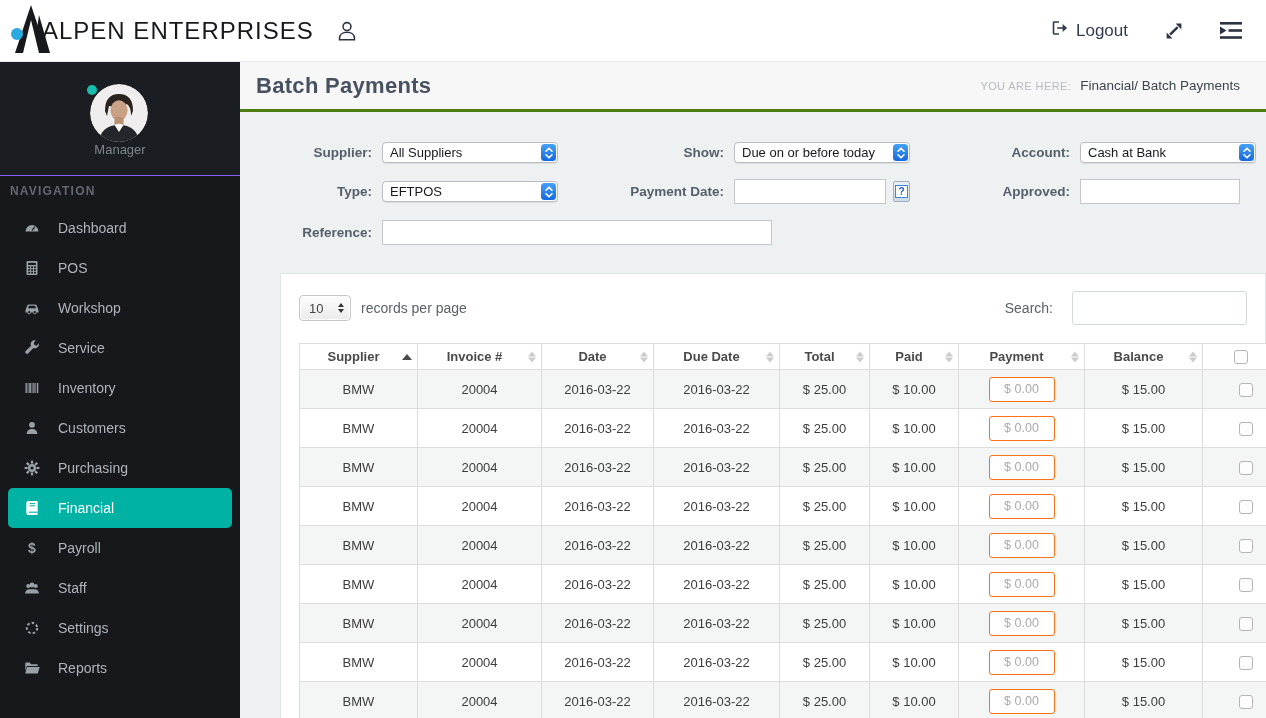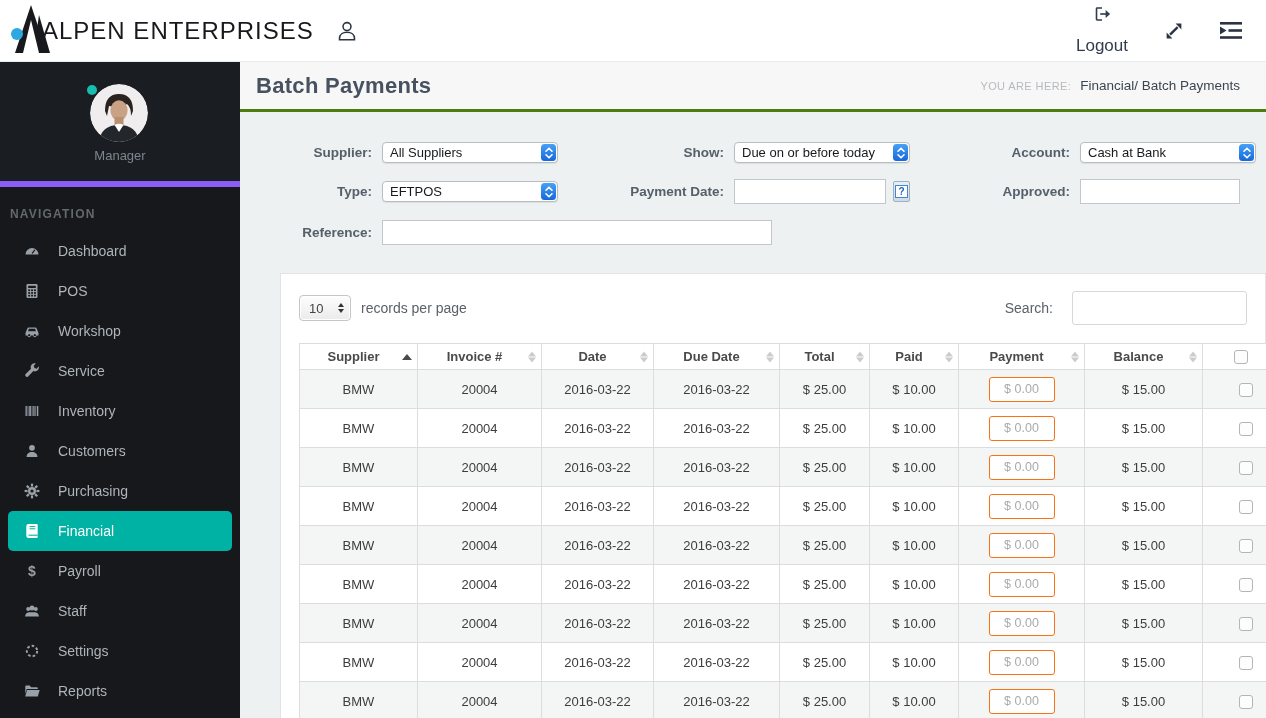--- a/index.html
+++ b/index.html
@@ -4,39 +4,39 @@
 <style>
   * { margin:0; padding:0; box-sizing:border-box; }
   html,body { width:1266px; height:718px; overflow:hidden; }
   body { font-family:"Liberation Sans","DejaVu Sans",sans-serif; background:#fff; }
   .app { width:1266px; height:718px; display:flex; flex-direction:column; }
 
   
   .navbar { height:62px; background:#fff; border-bottom:1px solid #e8ebed; display:flex; align-items:center; flex-shrink:0; }
   .brand { width:252px; display:flex; align-items:center; padding-left:8px; }
   .brand-text { font-size:24px; font-weight:normal; letter-spacing:1px; color:#17191d; margin-left:-12px; white-space:nowrap; }
-  .nav-icon-btn { background:none; border:none; cursor:pointer; display:flex; align-items:center; justify-content:center; color:#2b3443;flex-direction:column; }
+  .nav-icon-btn { background:none; border:none; cursor:pointer; display:flex; align-items:center; justify-content:center; color:#2b3443; }
   .hamburger { width:24px; display:flex; flex-direction:column; gap:4px; margin-left:18px; }
   .hamburger span { display:block; height:3.5px; background:#2b3443; border-radius:1px; }
   .user-outline { margin-left:42px; }
   .nav-right { margin-left:auto; display:flex; align-items:center; gap:36px; padding-right:24px; }
   .logout-btn { display:flex; align-items:center; gap:8px; font-size:17px; color:#333c4e; }
 
   
   .main { flex:1; display:flex; min-height:0; }
 
   
   .sidebar { width:240px; background:#16181c; flex-shrink:0; display:flex; flex-direction:column; }
   .profile { background:#1a1d21; padding:22px 0 18px; text-align:center; }
   .avatar-wrap { position:relative; width:60px; margin:0 auto; }
   .avatar { width:58px; height:58px; border-radius:50%; display:block; }
   .status-dot { position:absolute; left:-3px; top:1px; width:10px; height:10px; border-radius:50%; background:#17bdae; }
   .profile-name { color:#fff; font-size:15px; font-weight:bold; margin-top:14px; letter-spacing:.3px; }
-  .profile-role { color:#7d858d; font-size:13px; margin-top:6px; }
-  .nav-section { flex:1; border-top:6px solid #8b5cf6; padding-top:12px; overflow:hidden; }
+  .profile-role { color:#7d858d; font-size:13px; }
+  .nav-section { flex:1; border-top:1px solid #8b5cf6; overflow:hidden; }
   .nav-label { color:#62696f; font-size:12px; font-weight:bold; letter-spacing:1.2px; padding:8px 0 10px 10px; }
   .nav-item { display:flex; align-items:center; gap:18px; height:40px; padding-left:24px; color:#aeb4ba; font-size:14px; cursor:pointer; }
   .nav-item .nicon { color:#9aa0a8; flex-shrink:0; }
   .nav-item.active { background:#00b2a3; color:#fff; margin:0 8px; padding-left:16px; border-radius:5px; }
   .nav-item.active .nicon { color:#fff; }
 
   
   .content { width:1026px; display:flex; flex-direction:column; background:#edf1f2; min-height:0; }
   .page-header { height:50px; background:#f7f7f7; border-bottom:3px solid #4d7c0f; display:flex; align-items:center; justify-content:space-between; padding:0 26px 0 16px; flex-shrink:0; }
   .page-title { font-size:22px; font-weight:600; color:#475160; letter-spacing:.3px; }

